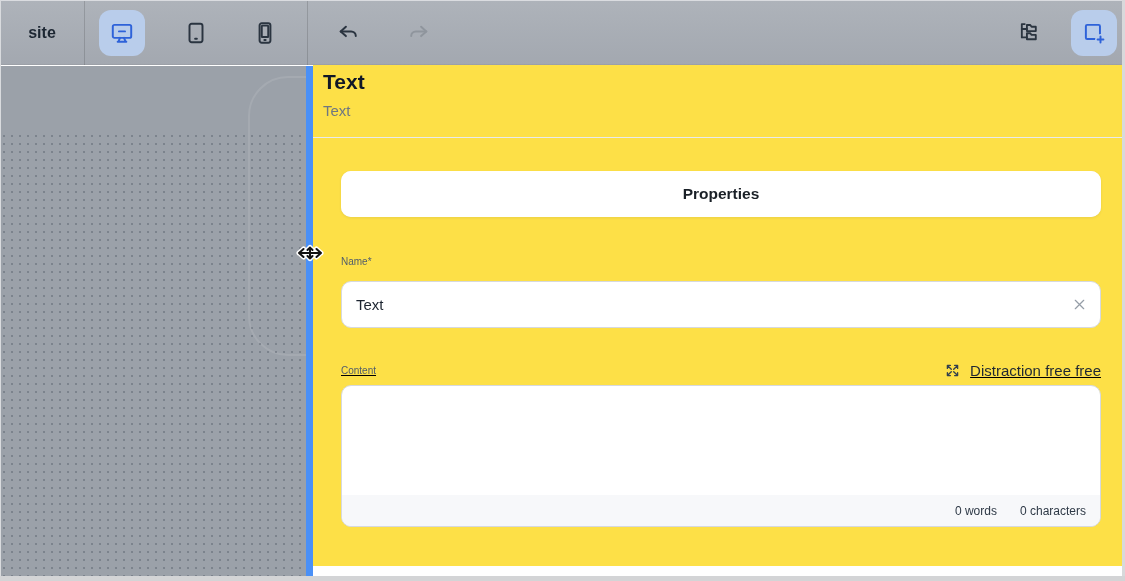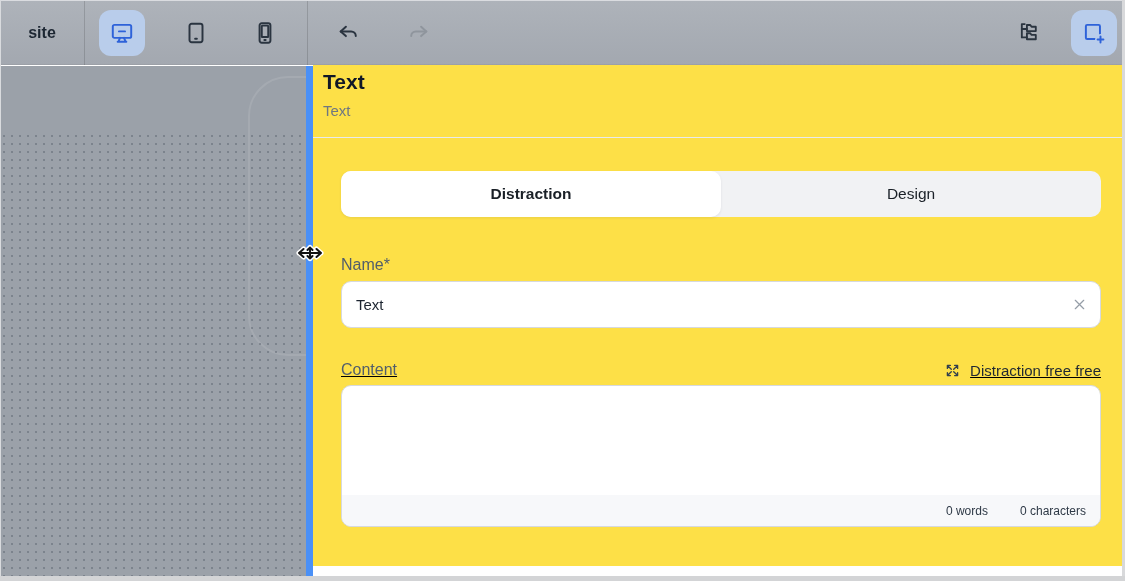--- a/index.html
+++ b/index.html
@@ -47,41 +47,41 @@
   .panel-title   { position:absolute; left:10px; top:14px; font-size:21px; font-weight:700; color:#111827; }
   .panel-subtitle{ position:absolute; left:10px; top:46px; font-size:15px; color:#6f7780; }
   .header-divider{ position:absolute; left:0; top:81px; width:100%; height:1px; background:#e8eaed; }
 
   .tabs { position:absolute; left:28px; top:115px; width:760px; height:46px;
           background:#f1f2f4; border-radius:10px; display:flex; }
   .tab  { flex:1; display:flex; align-items:center; justify-content:center;
           font-size:15.5px; color:#1a2027; border-radius:10px; cursor:pointer; }
   .tab.active { background:#fff; font-weight:700; box-shadow:0 1px 3px rgba(16,24,40,0.08); }
 
-  .field-label { position:absolute; left:28px; font-size:16px; color:#515d6b; }
+  .field-label { position:absolute; left:28px; font-size:10px; color:#515d6b; }
   .lbl-name    { top:200px; }
   .name-input-wrap { position:absolute; left:28px; top:225px; width:760px; height:47px;
           border:1px solid #d6d9de; border-radius:10px; background:#fff; display:flex; align-items:center; }
   .name-input { flex:1; border:none; outline:none; background:transparent; padding:0 14px;
           font-size:15px; color:#1c2430; font-family:inherit; }
   .clear-btn { width:30px; height:30px; margin-right:6px; border:none; background:transparent;
           display:flex; align-items:center; justify-content:center; cursor:pointer; }
 
   .content-row { position:absolute; left:28px; top:304px; width:760px; height:20px;
           display:flex; align-items:center;text-decoration:underline; }
   .lbl-content { position:static; }
   .distraction { margin-left:auto; display:flex; align-items:center; gap:9px; cursor:pointer; }
   .distraction-label { font-size:15px; color:#1f2833; }
 
   .content-box { position:absolute; left:28px; top:329px; width:760px; height:142px;
           border:1px solid #d6d9de; border-radius:10px; background:#fff; overflow:hidden; }
   .content-textarea { width:100%; height:110px; border:none; outline:none; resize:none;
           padding:10px 14px; font-size:15px; color:#1c2430; font-family:inherit; background:transparent; }
   .content-footer { position:absolute; left:0; bottom:0; width:100%; height:31px; background:#f7f8fa;
-          display:flex; align-items:center; justify-content:flex-end; gap:32px;
+          display:flex; align-items:center; justify-content:flex-end; gap:23px;
           padding:0 14px; border-radius:0 0 9px 9px; }
   .counter { font-size:12px; color:#2e3946; }
 </style>
 </head>
 <body>
 
 <div class="screen">
 
   <div class="toolbar">
     <div class="site-label">site</div>
@@ -155,22 +155,21 @@
       <path d="M3 13 H25 M3 13 l4.5-4 M3 13 l4.5 4 M25 13 l-4.5-4 M25 13 l-4.5 4 M14 7.5 v11 M14 7.5 l-2.5 2.5 M14 7.5 l2.5 2.5 M14 18.5 l-2.5-2.5 M14 18.5 l2.5-2.5"></path>
     </g>
   </svg>
 
   <div class="panel">
     <div class="panel-title">Text</div>
     <div class="panel-subtitle">Text</div>
     <div class="header-divider"></div>
 
     <div class="tabs">
-      <div class="tab active">Distraction</div>
-      <div class="tab">Design</div>
+      <div class="tab active">Properties</div>
     </div>
 
     <div class="field-label lbl-name">Name*</div>
     <div class="name-input-wrap">
       <input class="name-input" type="text" value="Text" style="">
       <button class="clear-btn">
         <svg width="15" height="15" viewBox="0 0 16 16" fill="none" stroke="#959da7" stroke-width="1.3" stroke-linecap="round">
           <path d="M3.5 3.5 L12.5 12.5 M12.5 3.5 L3.5 12.5"></path>
         </svg>
       </button>

